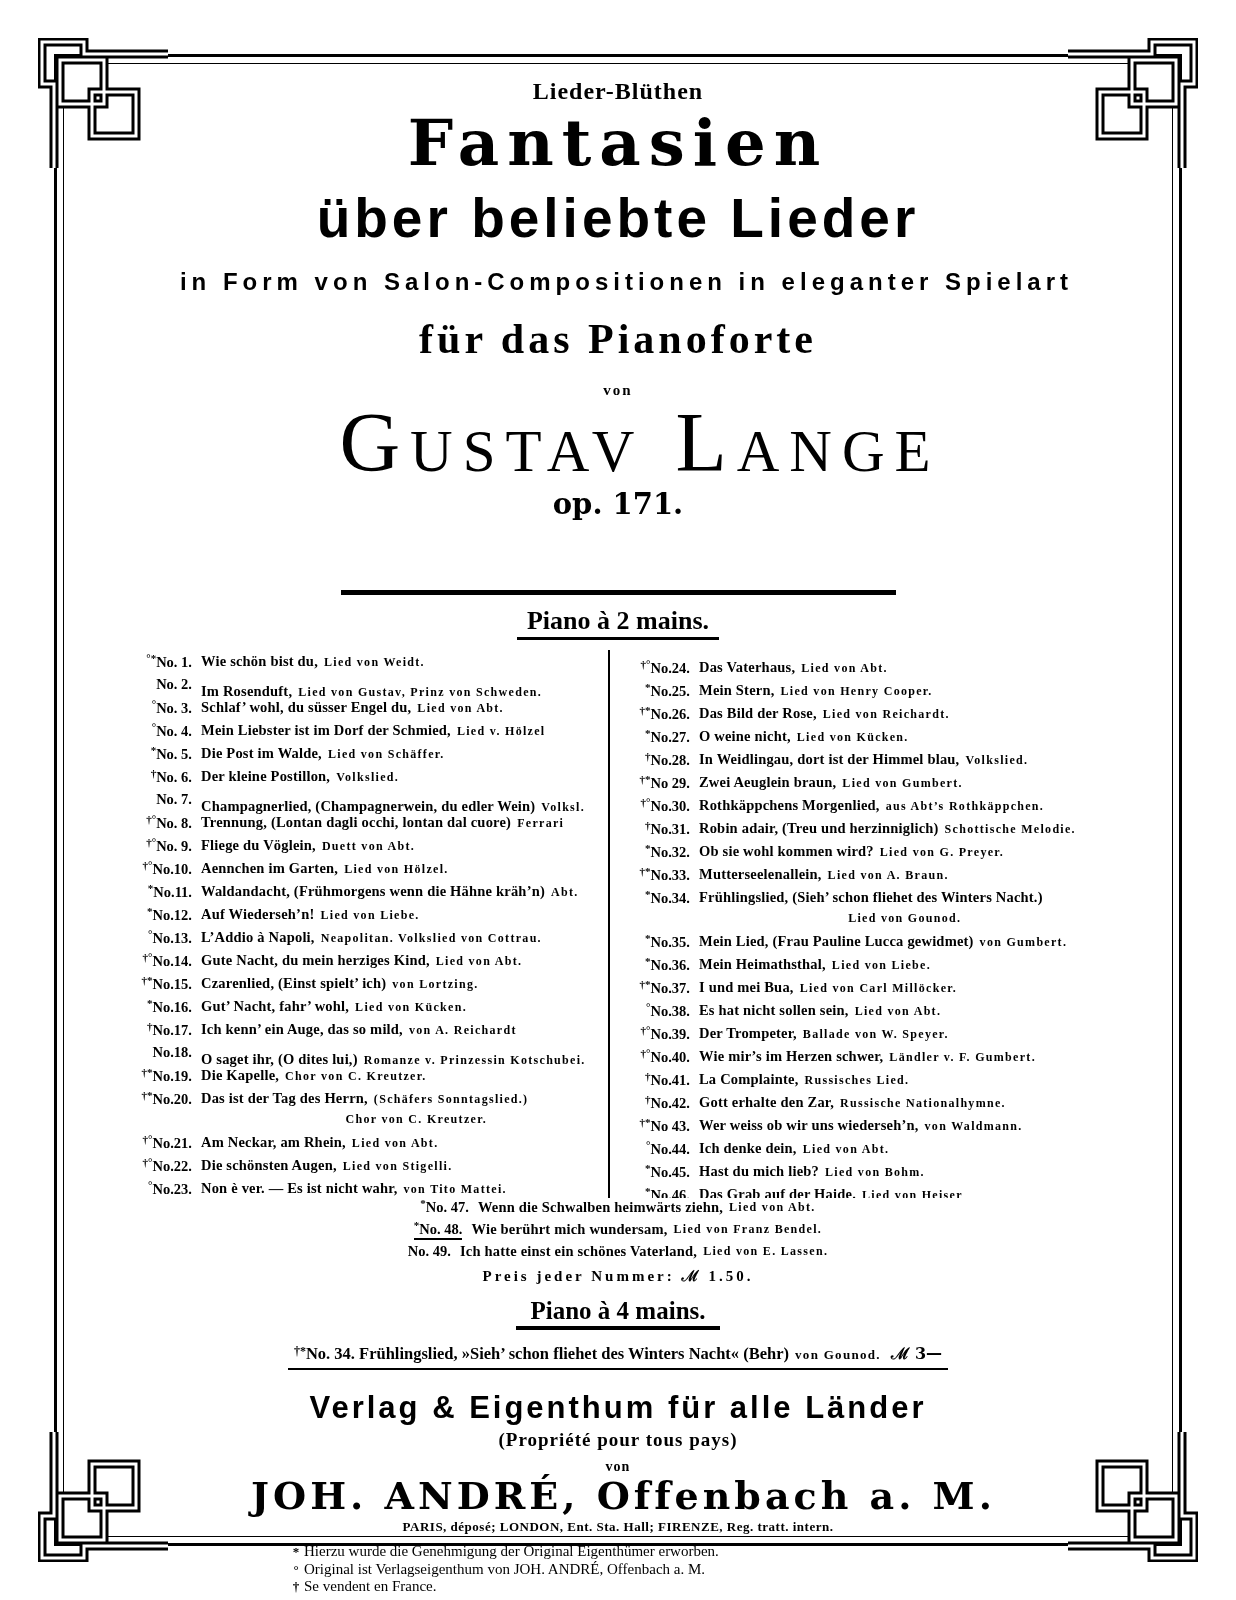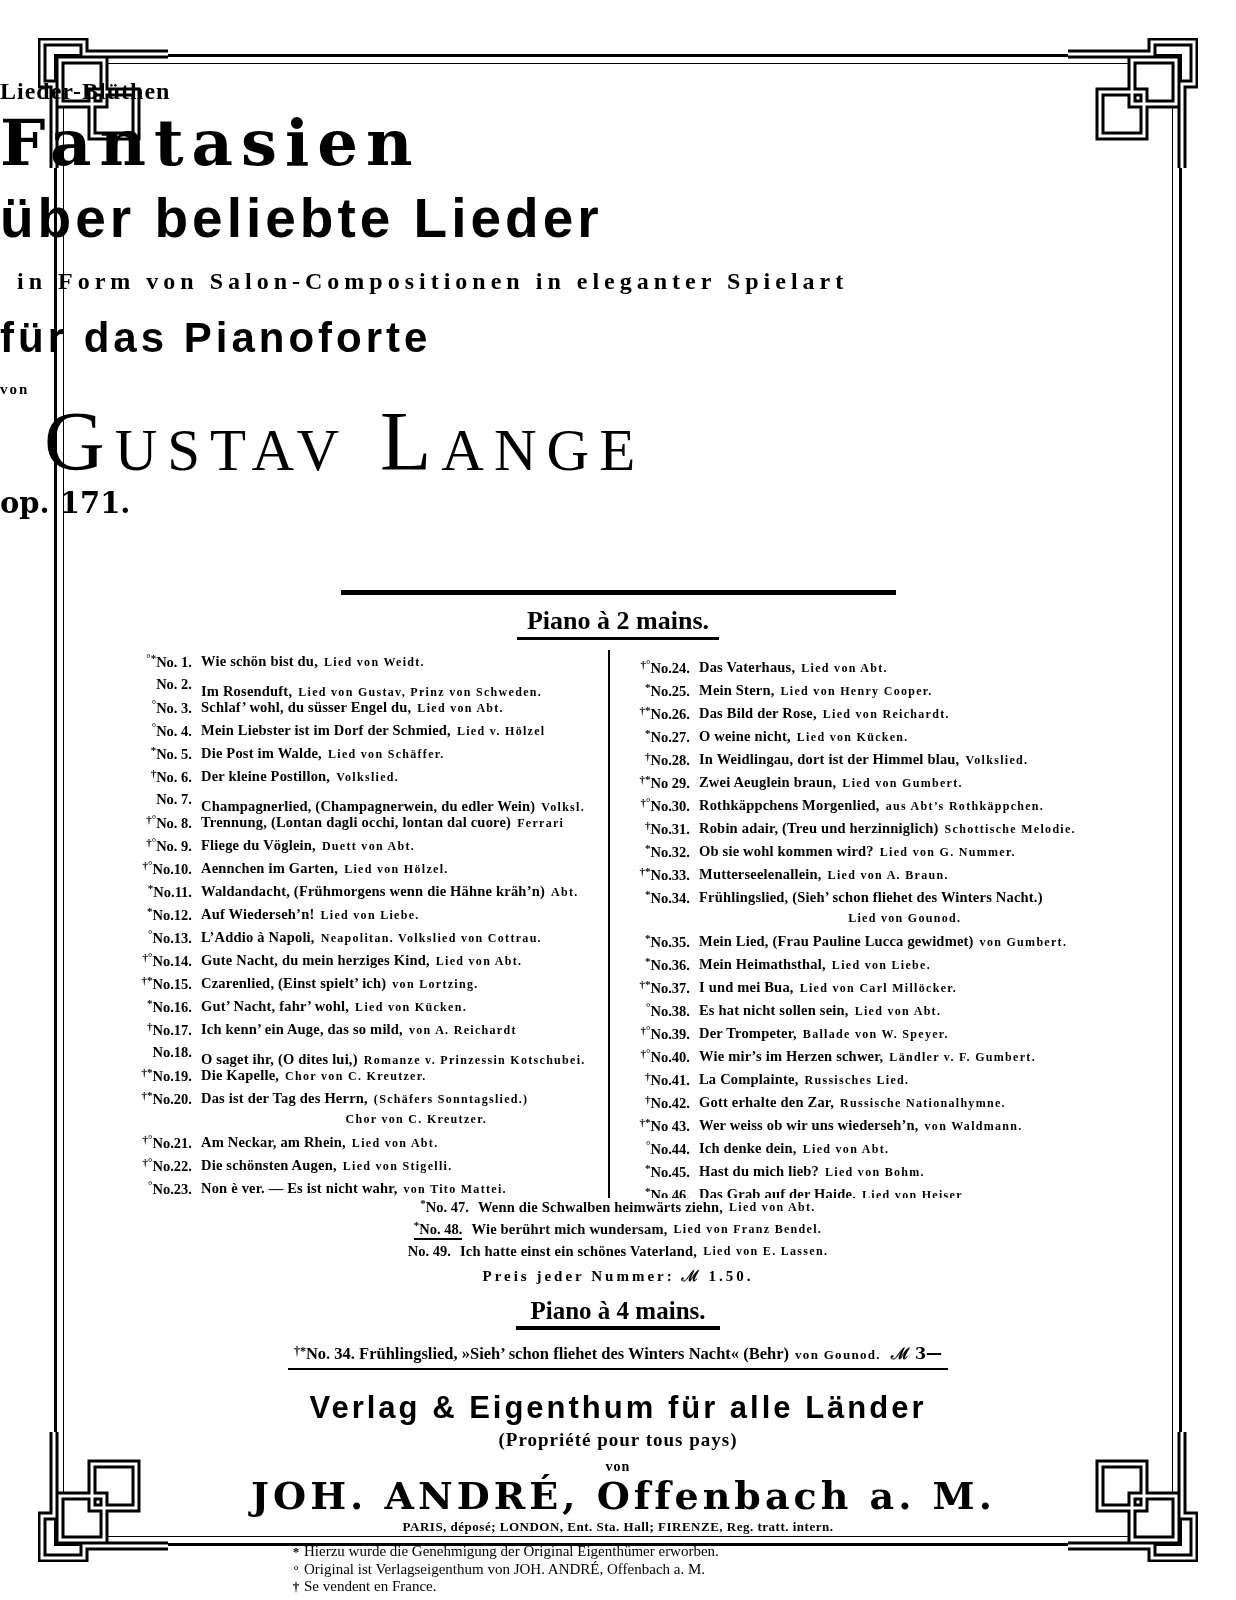--- a/index.html
+++ b/index.html
@@ -9,29 +9,29 @@
   
   .frame-outer{position:absolute;inset:54px;border:3px solid #000;}
   .frame-inner{position:absolute;inset:63px;border:1px solid #000;}
   .corner{position:absolute;width:130px;height:130px;}
   .corner.tl{left:38px;top:38px;}
   .corner.tr{right:38px;top:38px;transform:scaleX(-1);}
   .corner.bl{left:38px;bottom:38px;transform:scaleY(-1);}
   .corner.br{right:38px;bottom:38px;transform:scale(-1,-1);}
 
   
-  .header{position:absolute;top:78px;left:0;right:0;}
+  .header{position:absolute;top:78px;left:0;right:0;text-align:center;}
   .series{font-size:24px;font-weight:bold;letter-spacing:1px;}
   .maintitle{margin-top:6px;font-family:"DejaVu Serif", serif;font-weight:bold;
              font-size:64px;letter-spacing:8px;line-height:1;}
   .subtitle{margin-top:16px;font-family:"Liberation Sans", sans-serif;font-weight:bold;
             font-size:55px;letter-spacing:4px;line-height:1;}
-  .formline{margin-top:22px;font-family:Liberation Serif, serif;font-weight:bold;
+  .formline{margin-top:22px;font-family:Liberation Sans, sans-serif;font-weight:bold;
             font-size:24px;letter-spacing:5px;margin-left:17px;}
-  .instr{margin-top:22px;font-family:Liberation Sans, sans-serif;font-weight:bold;
+  .instr{margin-top:22px;font-family:Liberation Serif, serif;font-weight:bold;
          font-size:42px;letter-spacing:4px;line-height:1;}
   .byline{margin-top:22px;font-size:15px;font-weight:bold;letter-spacing:2px;}
   .composer{margin-top:2px;font-variant:small-caps;font-weight:normal;font-size:84px;
             letter-spacing:10px;line-height:1;padding-left:44px;}
   .opus{margin-top:2px;font-family:"DejaVu Serif", serif;font-weight:bold;font-size:29px;}
 
   
   .mid{position:absolute;top:590px;left:0;right:0;text-align:center;}
   .rule1{width:555px;height:5px;background:#000;margin:0 auto;}
   .h2mains{display:inline-block;margin-top:11px;font-size:26px;font-weight:bold;
@@ -280,21 +280,21 @@
             <span class="mark">†°</span>
             <span class="no">No.30.</span>
           </span><span class="t">Rothkäppchens Morgenlied,</span><span class="s">aus Abt’s Rothkäppchen.</span></div>
         <div class="entry"><span class="pre">
             <span class="mark">†</span>
             <span class="no">No.31.</span>
           </span><span class="t">Robin adair, (Treu und herzinniglich)</span><span class="s">Schottische Melodie.</span></div>
         <div class="entry"><span class="pre">
             <span class="mark">*</span>
             <span class="no">No.32.</span>
-          </span><span class="t">Ob sie wohl kommen wird?</span><span class="s">Lied von G. Nummer.</span></div>
+          </span><span class="t">Ob sie wohl kommen wird?</span><span class="s">Lied von G. Preyer.</span></div>
         <div class="entry"><span class="pre">
             <span class="mark">†*</span>
             <span class="no">No.33.</span>
           </span><span class="t">Mutterseelenallein,</span><span class="s">Lied von A. Braun.</span></div>
         <div class="entry"><span class="pre">
             <span class="mark">*</span>
             <span class="no">No.34.</span>
           </span><span class="t">Frühlingslied, (Sieh’ schon fliehet des Winters Nacht.)</span></div>
         <div class="entry-cont">Lied von Gounod.</div>
         <div class="entry"><span class="pre">

